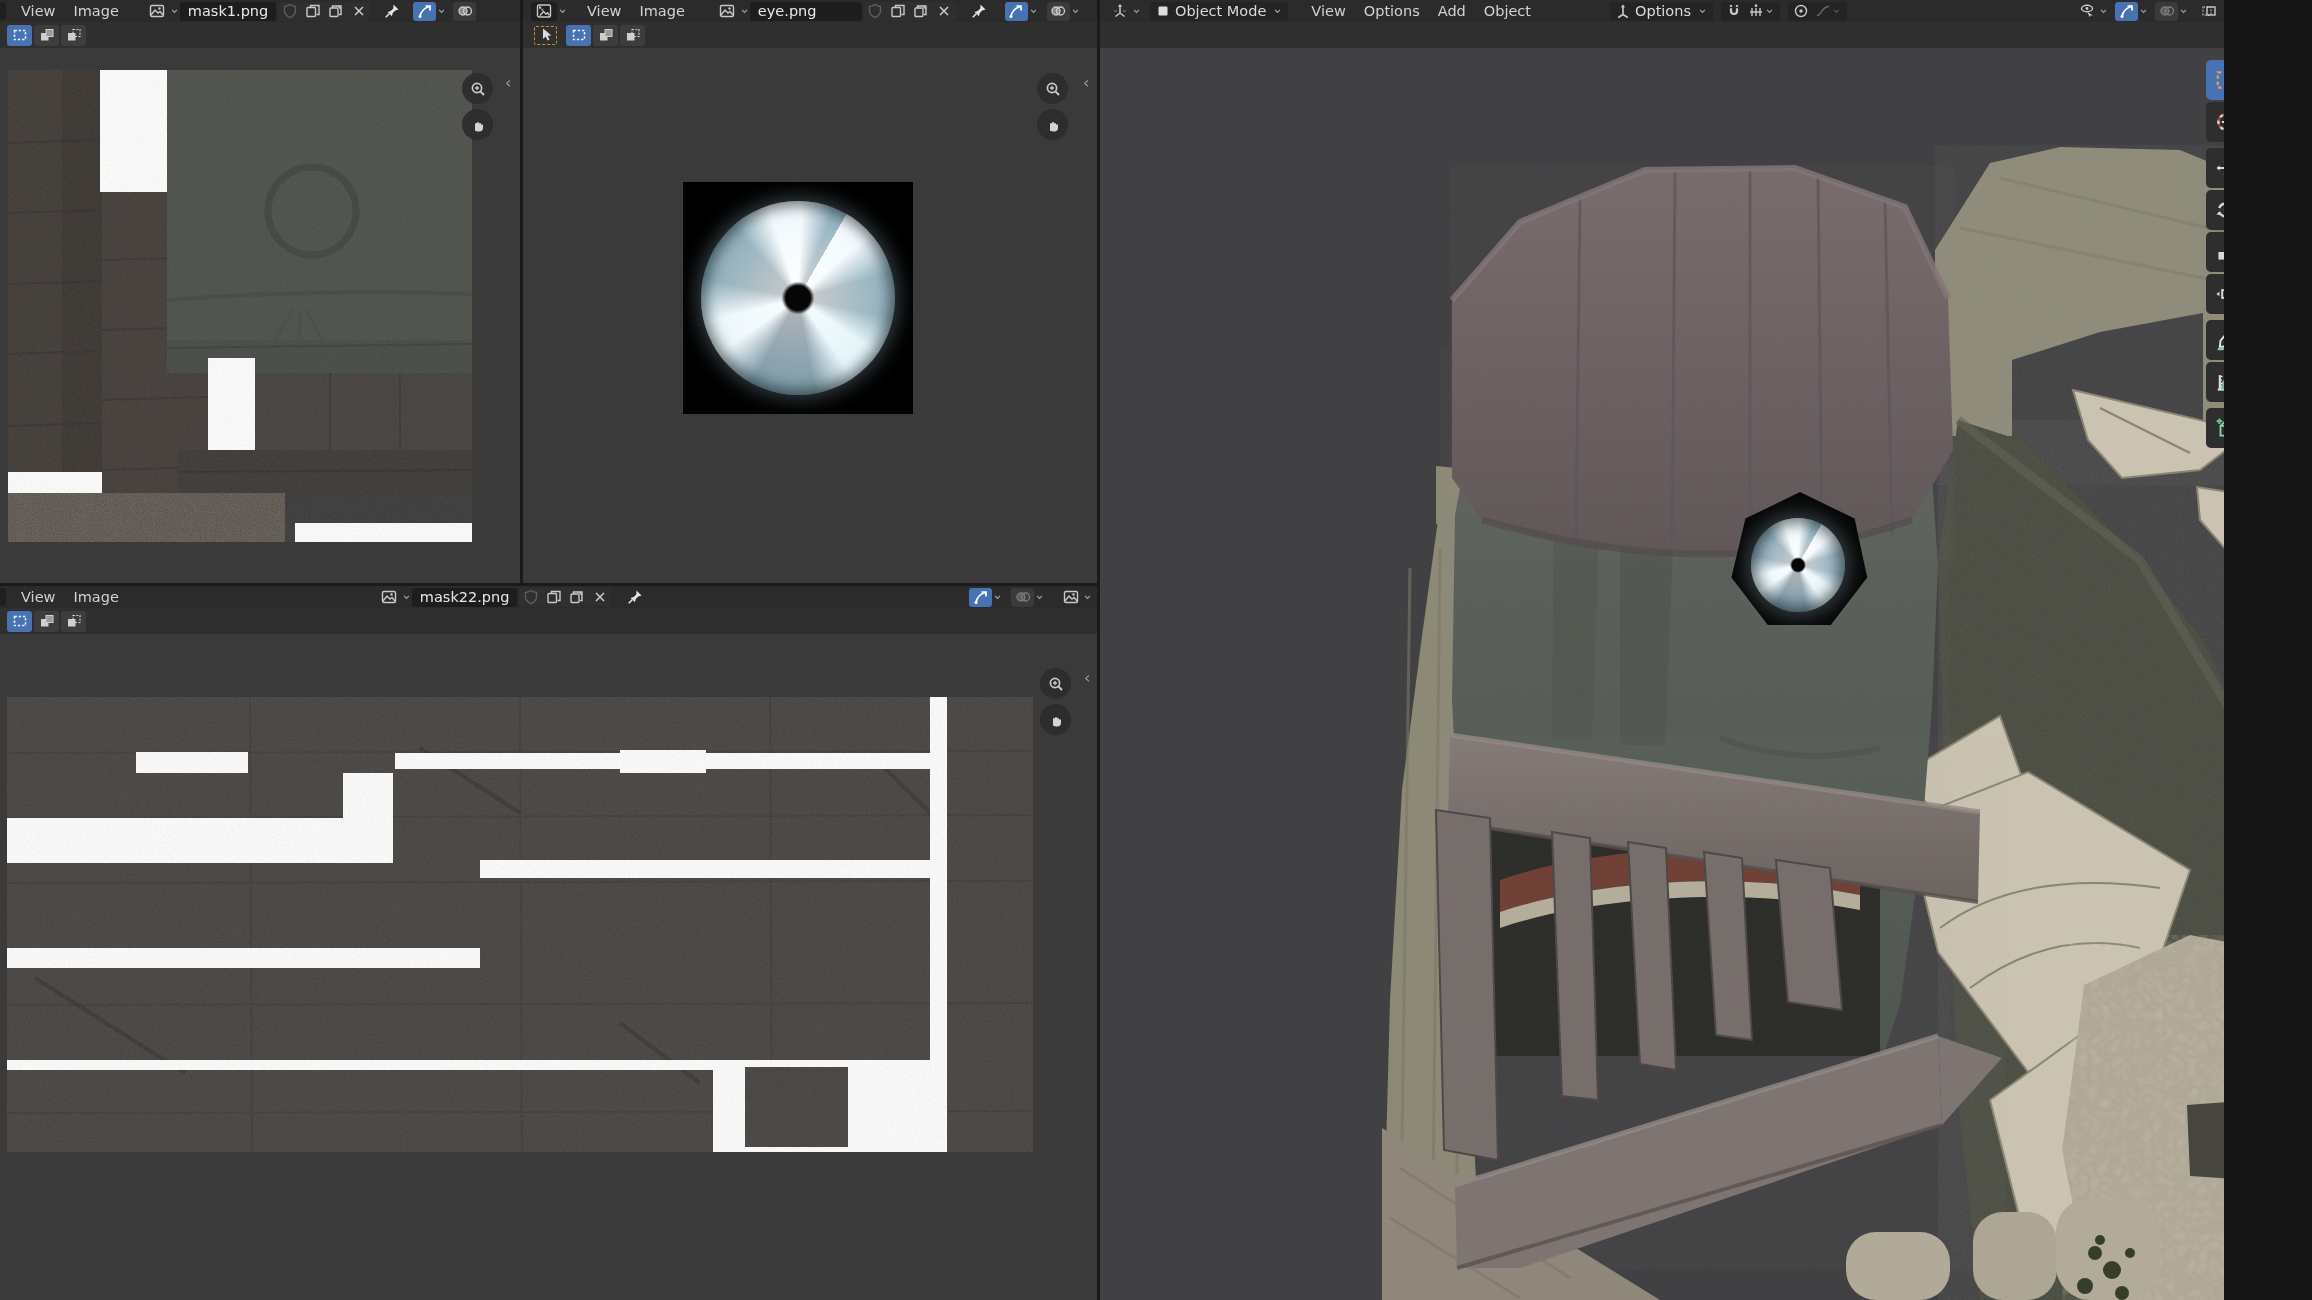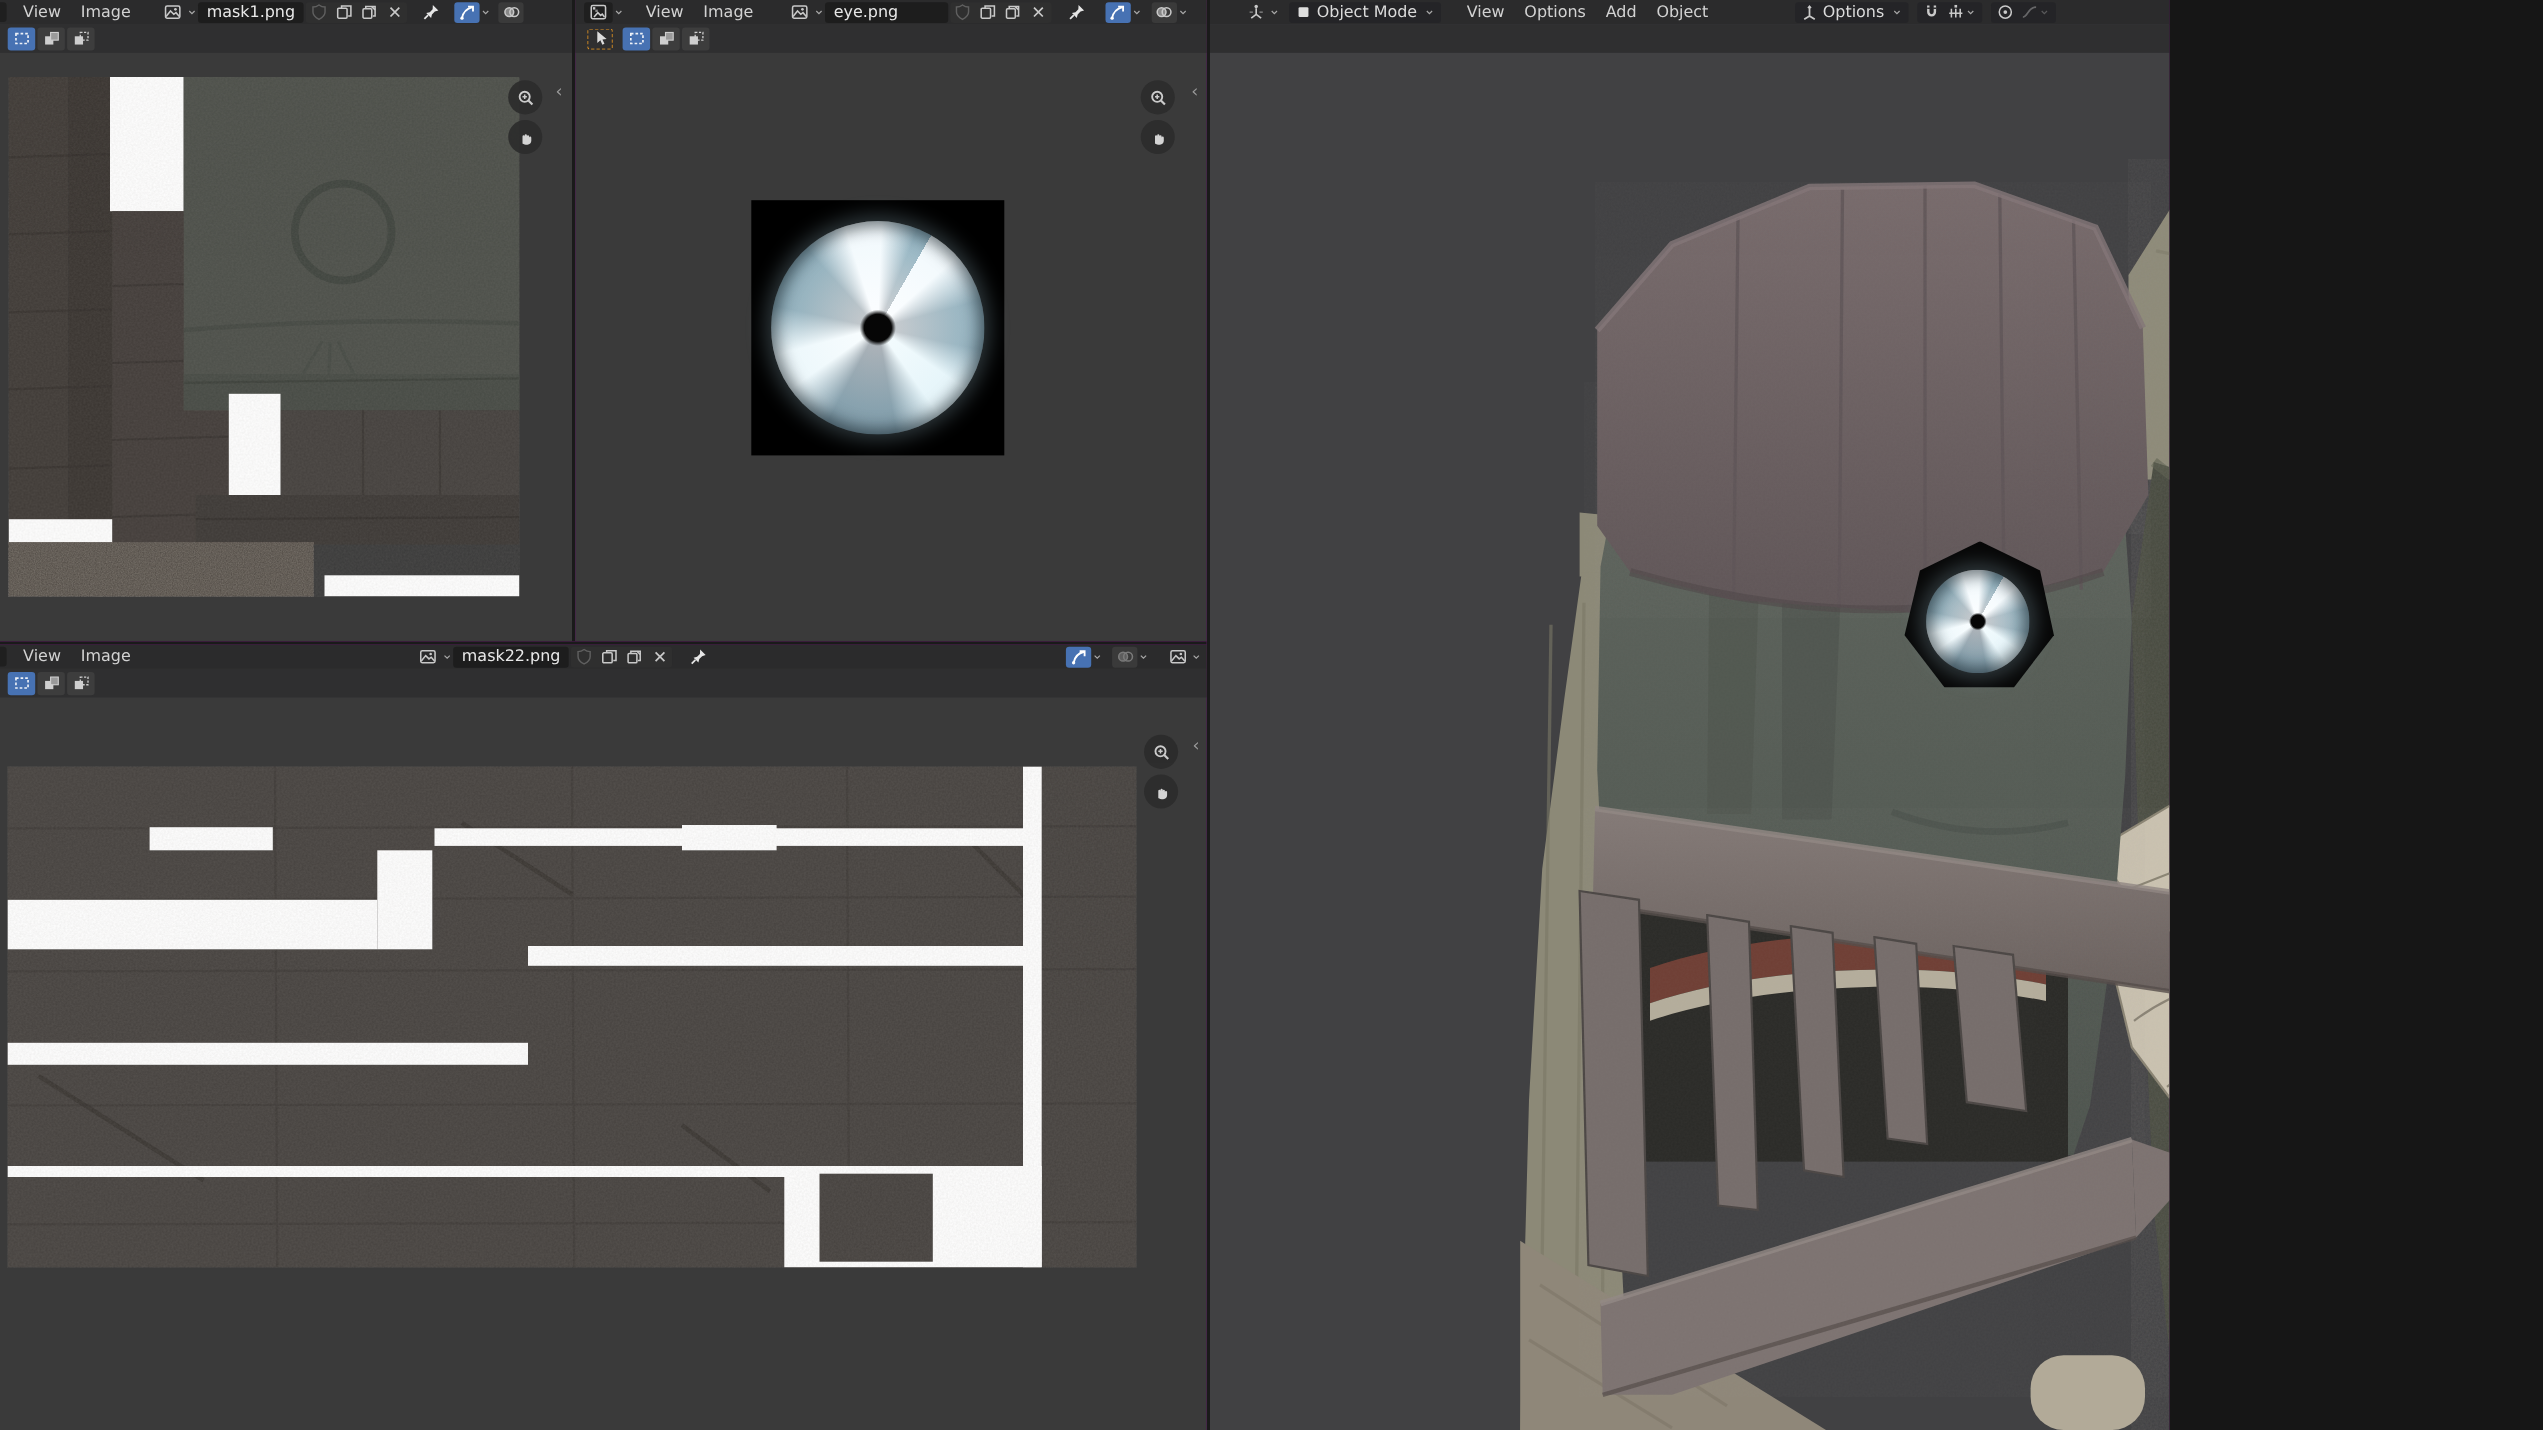--- a/index.html
+++ b/index.html
@@ -1,16 +1,16 @@
 <!DOCTYPE html>
 <html><head>
 <meta charset="utf-8">
 <style>
   html,body{margin:0;padding:0;background:#161616;}
-  #app{position:relative;width:1972px;height:1300px;overflow:hidden;background:#a21caf;
+  #app{position:relative;width:2224px;height:1300px;overflow:hidden;background:#a16207;
        font-family:"DejaVu Sans","Liberation Sans",sans-serif;font-size:15px;color:#d6d6d6;
        -webkit-user-select:none;user-select:none;}
   .abs{position:absolute;}
   .editor{position:absolute;background:#3a3a3a;overflow:hidden;}
   .hdr{position:absolute;left:0;right:0;top:0;height:22px;background:#2b2b2c;display:flex;align-items:center;white-space:nowrap;}
   .toolrow{position:absolute;left:0;right:0;top:22px;height:26px;background:#2f2f30;display:flex;align-items:center;}
   .menu{padding:0 9px;color:#d2d2d2;font-size:14.5px;cursor:default;}
   .namepill{display:flex;align-items:center;background:#1d1d1d;border-radius:3px;height:19px;padding:0 8px;color:#e8e8e8;font-size:14.5px;}
   .grp{display:flex;align-items:center;background:#2f2f2f;border-radius:3px;height:19px;margin-left:2px;}
   .ibtn{display:inline-flex;align-items:center;justify-content:center;width:23px;height:19px;border-radius:3px;}
@@ -720,21 +720,21 @@
             <circle cx="1000" cy="1192" r="5"></circle>
             <circle cx="1030" cy="1205" r="5"></circle>
         </g>
       </svg>
 
       <div class="abs" style="left:630px;top:444px;width:140px;height:140px;background:#070707;
                   clip-path:polygon(50% 0%,11% 19%,1% 61%,27% 95%,72% 95%,98% 61%,89% 19%);"></div>
       <div class="abs swirl" style="left:651px;top:470px;width:94px;height:94px;"></div>
     </div>
 
-    <div class="hdr" style="background:#2b2b2c;padding-left:22px;">
+    <div class="hdr" style="background:#2b2b2c;">
       <span style="width:8px;"></span>
       <span class="ibtn">
           <span>
             <svg width="16" height="16" viewBox="0 0 16 16" fill="none">
               <circle cx="8" cy="3" r="1.6" fill="#c9c9c9"></circle>
               <path d="M8 4.5 V10 M8 10 L3.5 13.5 M8 10 L12.5 13.5" stroke="#c9c9c9" stroke-width="1.5"></path>
               <path d="M2 8 h3 M11 8 h3" stroke="#8a8a8a" stroke-width="1.2"></path>
             </svg>
           </span>
         </span>

